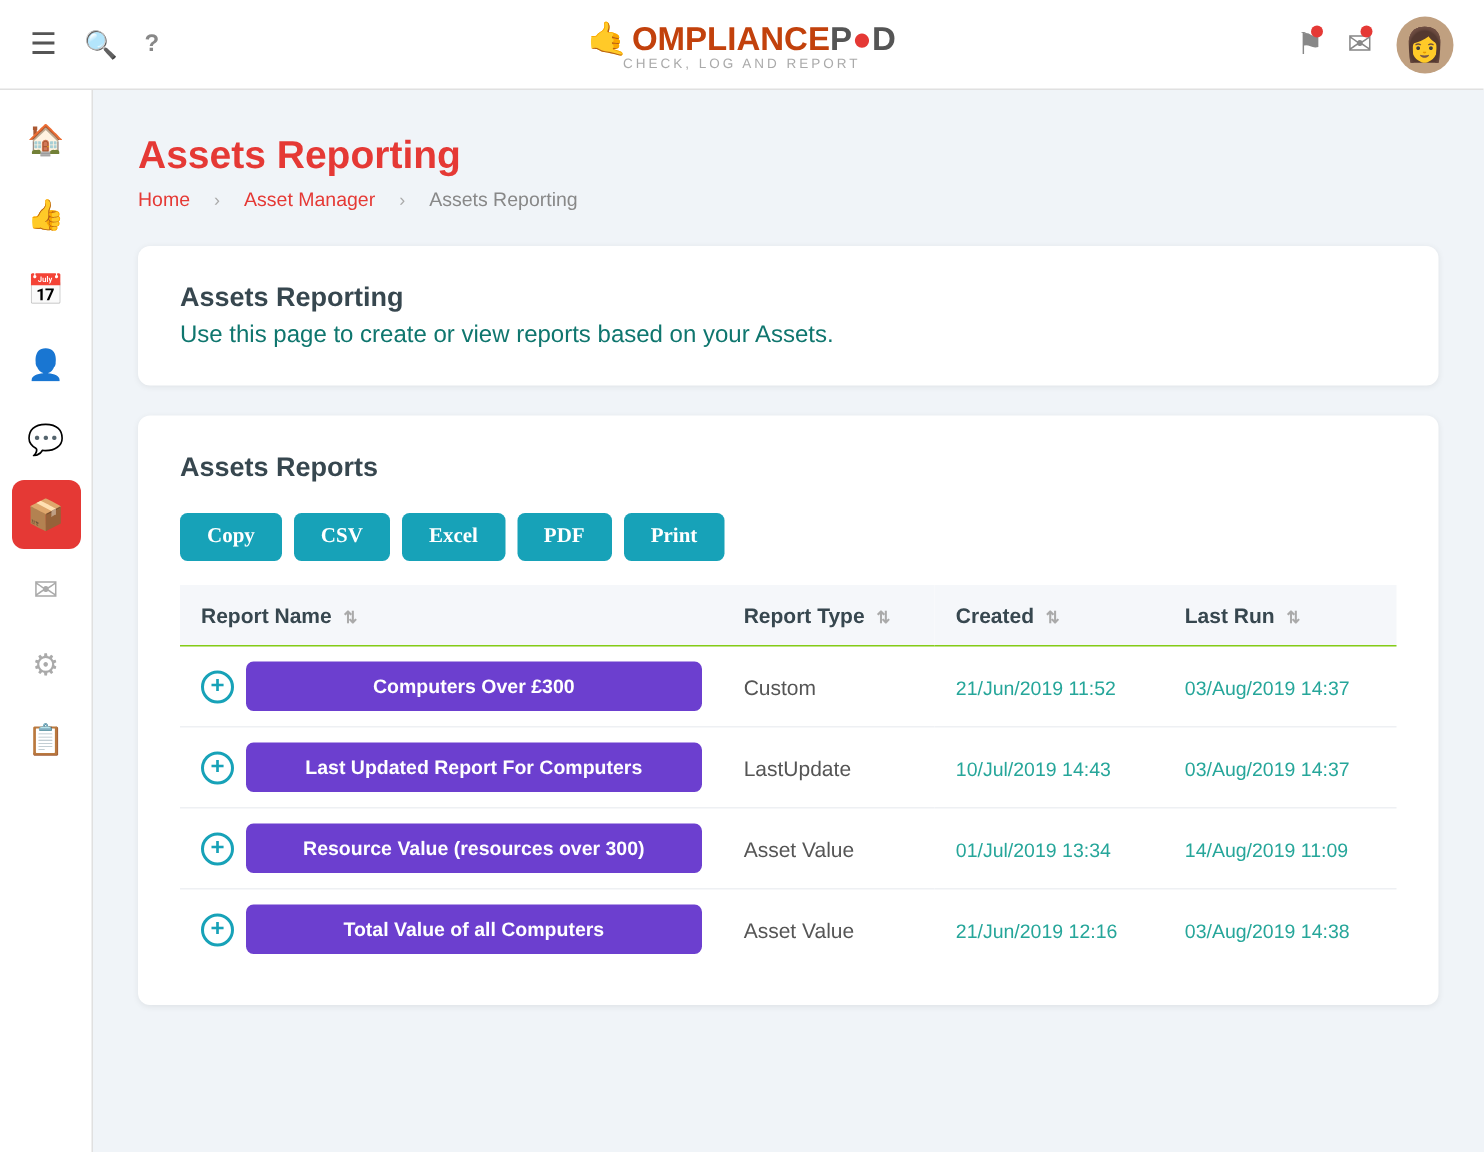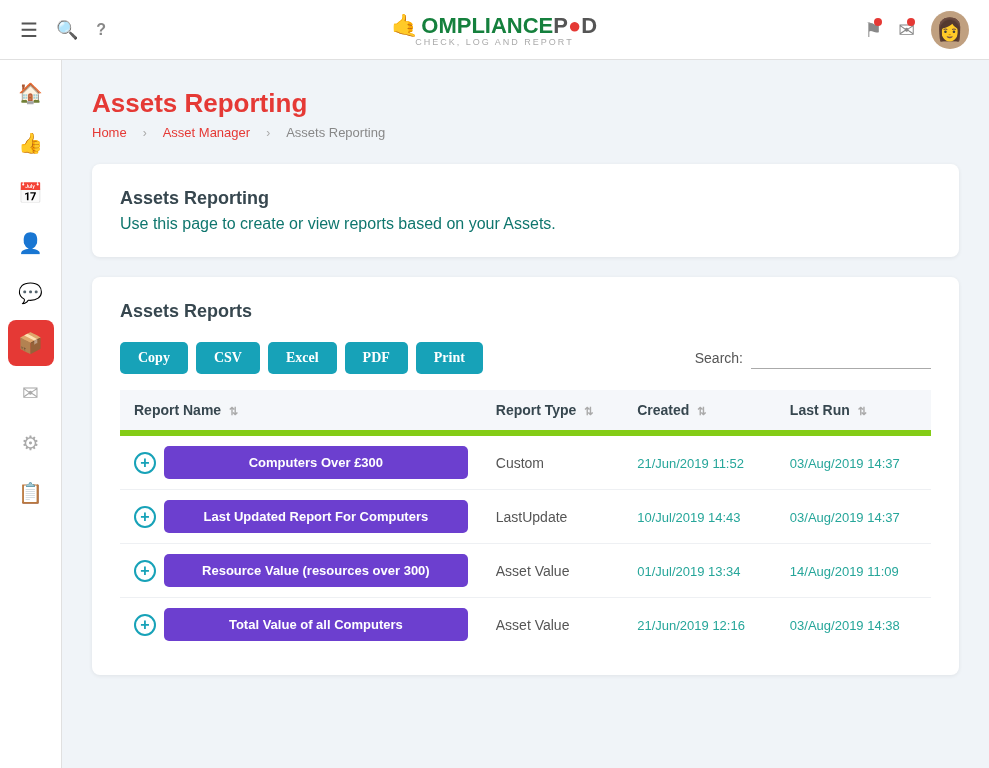--- a/index.html
+++ b/index.html
@@ -80,21 +80,21 @@
     .search-input {
       border: none; border-bottom: 1px solid #aaa; outline: none;
       font-size: 14px; padding: 2px 6px; width: 180px; background: transparent;
     }
 
     
     .report-table { width: 100%; border-collapse: collapse; font-size: 14px; }
     .report-table thead tr { background: #f5f7fa; }
     .report-table th {
       padding: 12px 14px; text-align: left; font-weight: 600; color: #37474f;
-      border-bottom: 6px solid #84cc16; white-space: nowrap;
+      border-bottom: 1px solid #84cc16; white-space: nowrap;
     }
     .report-table th .sort-arrows { color: #aaa; font-size: 11px; margin-left: 4px; }
     .report-table td {
       padding: 10px 14px; border-bottom: 1px solid #eef0f3; vertical-align: middle;
     }
     .report-table tr:last-child td { border-bottom: none; }
 
     .report-btn {
       display: inline-block; padding: 9px 18px; border-radius: 5px;
       background: #6c3fcf; color: #fff; font-size: 13px; font-weight: 600;
@@ -120,21 +120,21 @@
 
 <nav class="top-nav">
   <div class="top-nav-left">
     <span class="hamburger">☰</span>
     <span class="search-icon-top">🔍</span>
     <span class="help-icon" style="font-weight:bold;font-size:16px;color:#888;">?</span>
   </div>
   <div class="top-nav-logo">
     <div style="display:flex;align-items:center;justify-content:center;">
       <span style="color:#e53935;font-size:22px;margin-right:2px;">🤙</span>
-      <span style="font-size:22px;font-weight:700;color:#15803d;">OMPLIANCE </span>
+      <span style="font-size:22px;font-weight:700;color:#c2410c;">OMPLIANCE </span>
       <span style="font-size:22px;font-weight:700;color:#555;">P</span>
       <span style="font-size:22px;font-weight:700;color:#e53935;">●</span>
       <span style="font-size:22px;font-weight:700;color:#555;">D</span>
     </div>
     <div class="logo-tagline">CHECK, LOG AND REPORT</div>
   </div>
   <div class="top-nav-right">
     <span class="nav-icon flag-icon">⚑</span>
     <span class="nav-icon mail-icon">✉</span>
     <div class="avatar">
@@ -173,24 +173,20 @@
   <div class="card">
     <div class="card-title">Assets Reports</div>
 
     <div style="margin-top: 20px;">
       <div class="table-controls">
         <button class="btn-table btn-copy">Copy</button>
         <button class="btn-table btn-csv">CSV</button>
         <button class="btn-table btn-excel">Excel</button>
         <button class="btn-table btn-pdf">PDF</button>
         <button class="btn-table btn-print">Print</button>
-        <div class="search-area">
-          <span class="search-label">Search:</span>
-          <input class="search-input" type="text" style="">
-        </div>
       </div>
 
       <table class="report-table">
         <thead>
           <tr>
             <th>
               <span>Report Name</span>
               <span class="sort-arrows">⇅</span>
             </th>
             <th>

